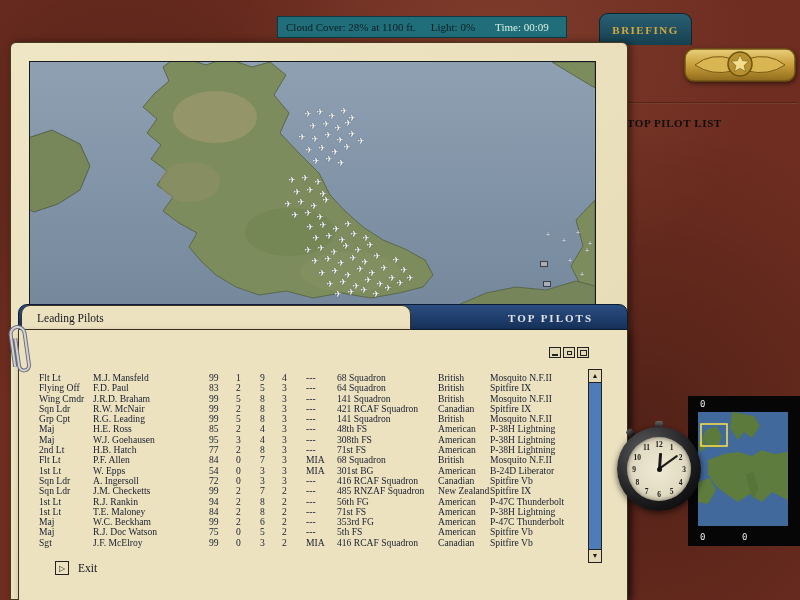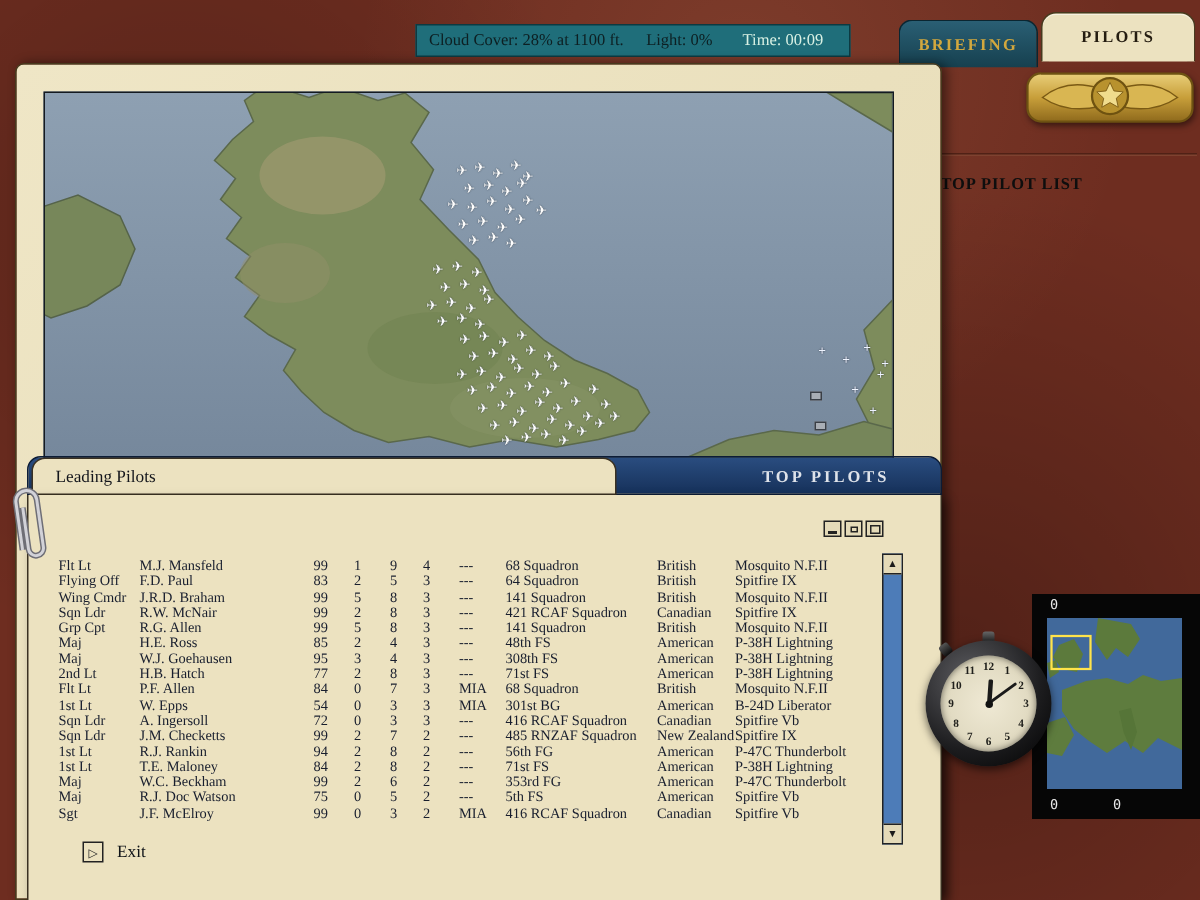--- a/index.html
+++ b/index.html
@@ -92,21 +92,20 @@
 
 <div class="screen">
 
   <div class="top-banner">
     <span>Cloud Cover: 28% at 1100 ft.</span>
     <span class="light">Light:  0%</span>
     <span class="time"><span>Time:</span>&nbsp;<span>00:09</span></span>
   </div>
 
   <div class="tab tab-briefing">BRIEFING</div>
-  <div class="tab tab-pilots">PILOTS</div>
 
   <div class="wings-badge">
     <svg width="114" height="46" viewBox="0 0 114 46">
       <defs>
         <linearGradient id="gold" x1="0" y1="0" x2="0" y2="1">
           <stop offset="0" stop-color="#e9cf7a"></stop>
             <stop offset="0.5" stop-color="#c89f3a"></stop>
             <stop offset="1" stop-color="#8f6a1c"></stop>
         </linearGradient>
       </defs>
@@ -295,21 +294,21 @@
           <span>2</span>
           <span>8</span>
           <span>3</span>
           <span>---</span>
           <span>421 RCAF Squadron</span>
           <span>Canadian</span>
           <span>Spitfire IX</span>
         </div>
         <div class="t-row">
           <span>Grp Cpt</span>
-          <span>R.G. Allen</span>
+          <span>R.G. Leading</span>
           <span>99</span>
           <span>5</span>
           <span>8</span>
           <span>3</span>
           <span>---</span>
           <span>141 Squadron</span>
           <span>British</span>
           <span>Mosquito N.F.II</span>
         </div>
         <div class="t-row">

